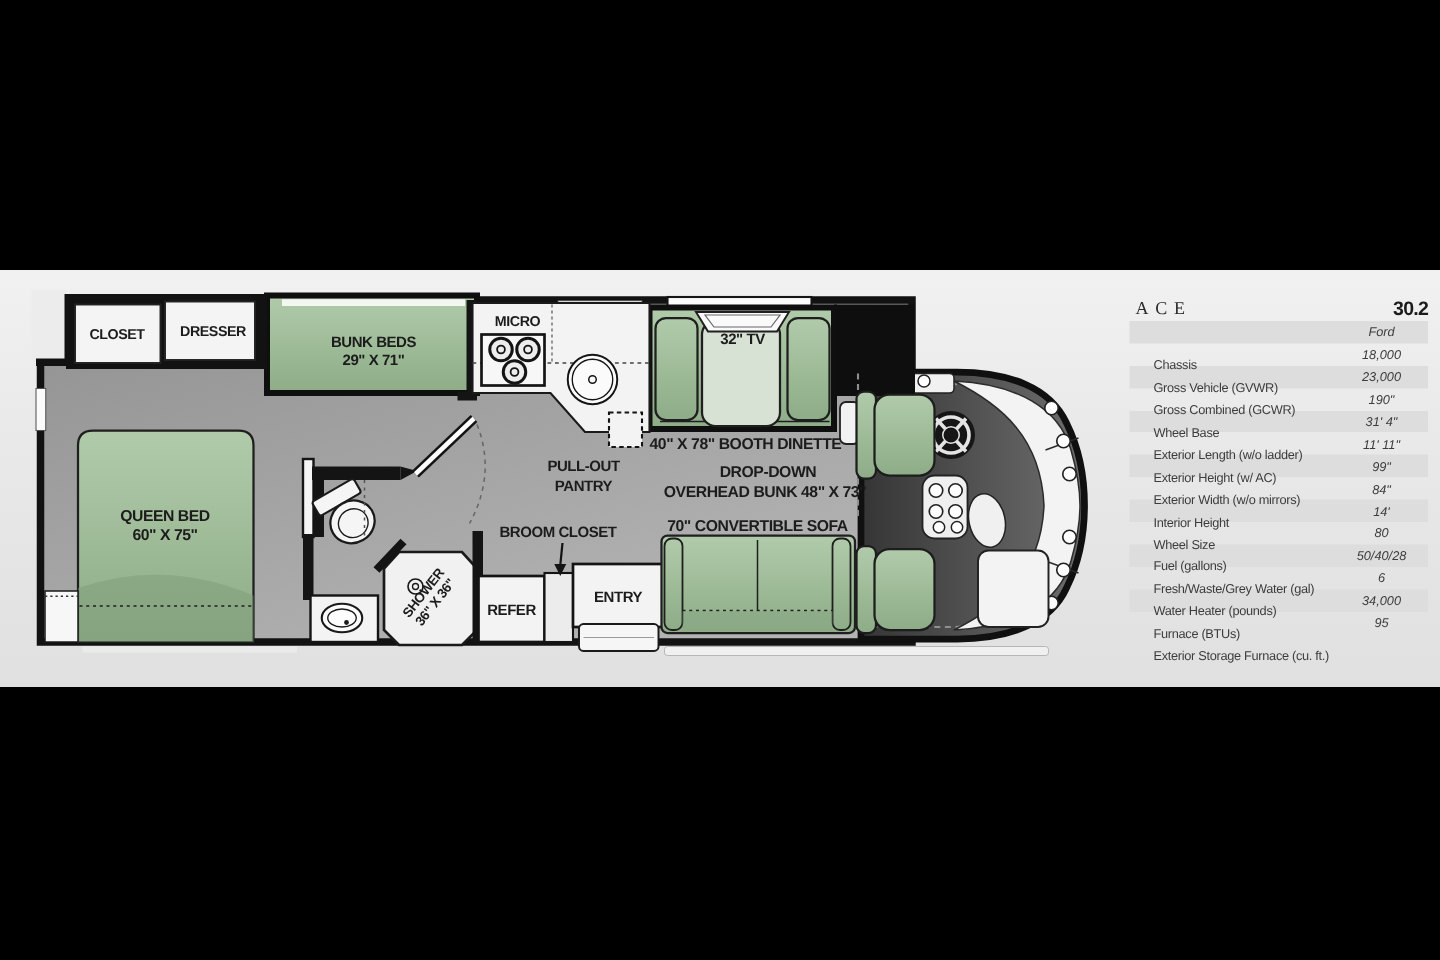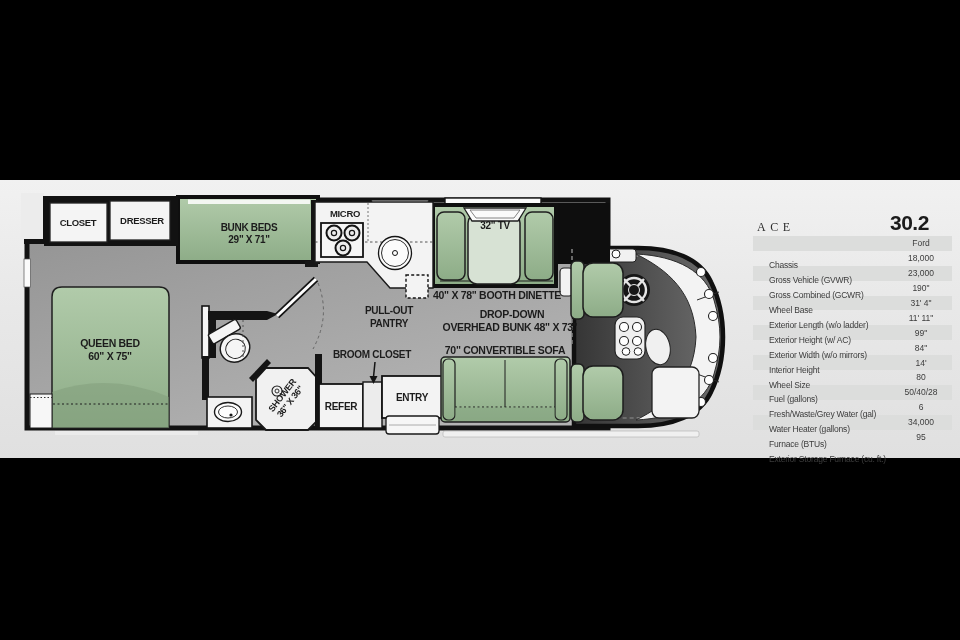--- a/index.html
+++ b/index.html
@@ -5,28 +5,28 @@
   html,body{margin:0;padding:0;}
   body{width:960px;height:640px;background:#000;position:relative;overflow:hidden;
        font-family:"Liberation Sans",sans-serif;}
   .bar{position:absolute;left:0;width:960px;background:#000;}
   .bar.top{top:0;height:180px;}
   .bar.bottom{top:458px;height:182px;}
   .band{position:absolute;left:0;top:180px;width:960px;height:278px;
         background:linear-gradient(#f1f1f1,#e9e9e9 40%,#e0e0e0);}
   .band svg{position:absolute;left:0;top:0;}
   
-  .specs{position:absolute;left:753px;top:35px;width:199px;}
+  .specs{position:absolute;left:753px;top:13px;width:199px;}
   .specs-header{display:flex;justify-content:space-between;align-items:flex-end;height:20px;margin-bottom:1px;}
   .series{font-family:"Liberation Serif",serif;font-size:12px;letter-spacing:4.5px;color:#2d2d2d;padding-left:4px;}
-  .model{font-size:21px;font-weight:bold;color:#1b1b1b;width:62px;text-align:left;letter-spacing:-0.5px;}
+  .model{font-size:13px;font-weight:bold;color:#1b1b1b;width:62px;text-align:right;letter-spacing:-0.5px;}
   .srow{display:flex;align-items:center;height:14.9px;font-size:8.5px;color:#3c3c3c;}
   .srow:nth-child(odd){background:#dcdddc;}
   .sl{flex:1;padding-left:16px;white-space:nowrap;letter-spacing:-0.2px;margin-top:44px;}
-  .sv{width:62px;text-align:center;white-space:nowrap;}
+  .sv{width:62px;text-align:center;white-space:nowrap;font-style:italic;}
   
   text{font-family:"Liberation Sans",sans-serif;font-weight:bold;fill:#1c1c1c;
        text-anchor:middle;letter-spacing:-0.3px;}
   .t10{font-size:10px;} .t95{font-size:9.5px;} .t105{font-size:10.5px;} .t9{font-size:9px;}
 </style>
 </head>
 <body>
 
 <div class="bar top"></div>
 <div class="bar bottom"></div>
@@ -296,21 +296,21 @@
         </div>
       <div class="srow">
           <span class="sl">Fuel (gallons)</span>
           <span class="sv">80</span>
         </div>
       <div class="srow">
           <span class="sl">Fresh/Waste/Grey Water (gal)</span>
           <span class="sv">50/40/28</span>
         </div>
       <div class="srow">
-          <span class="sl">Water Heater (gallons)</span>
+          <span class="sl">Water Heater (pounds)</span>
           <span class="sv">6</span>
         </div>
       <div class="srow">
           <span class="sl">Furnace (BTUs)</span>
           <span class="sv">34,000</span>
         </div>
       <div class="srow">
           <span class="sl">Exterior Storage Furnace (cu. ft.)</span>
           <span class="sv">95</span>
         </div>

